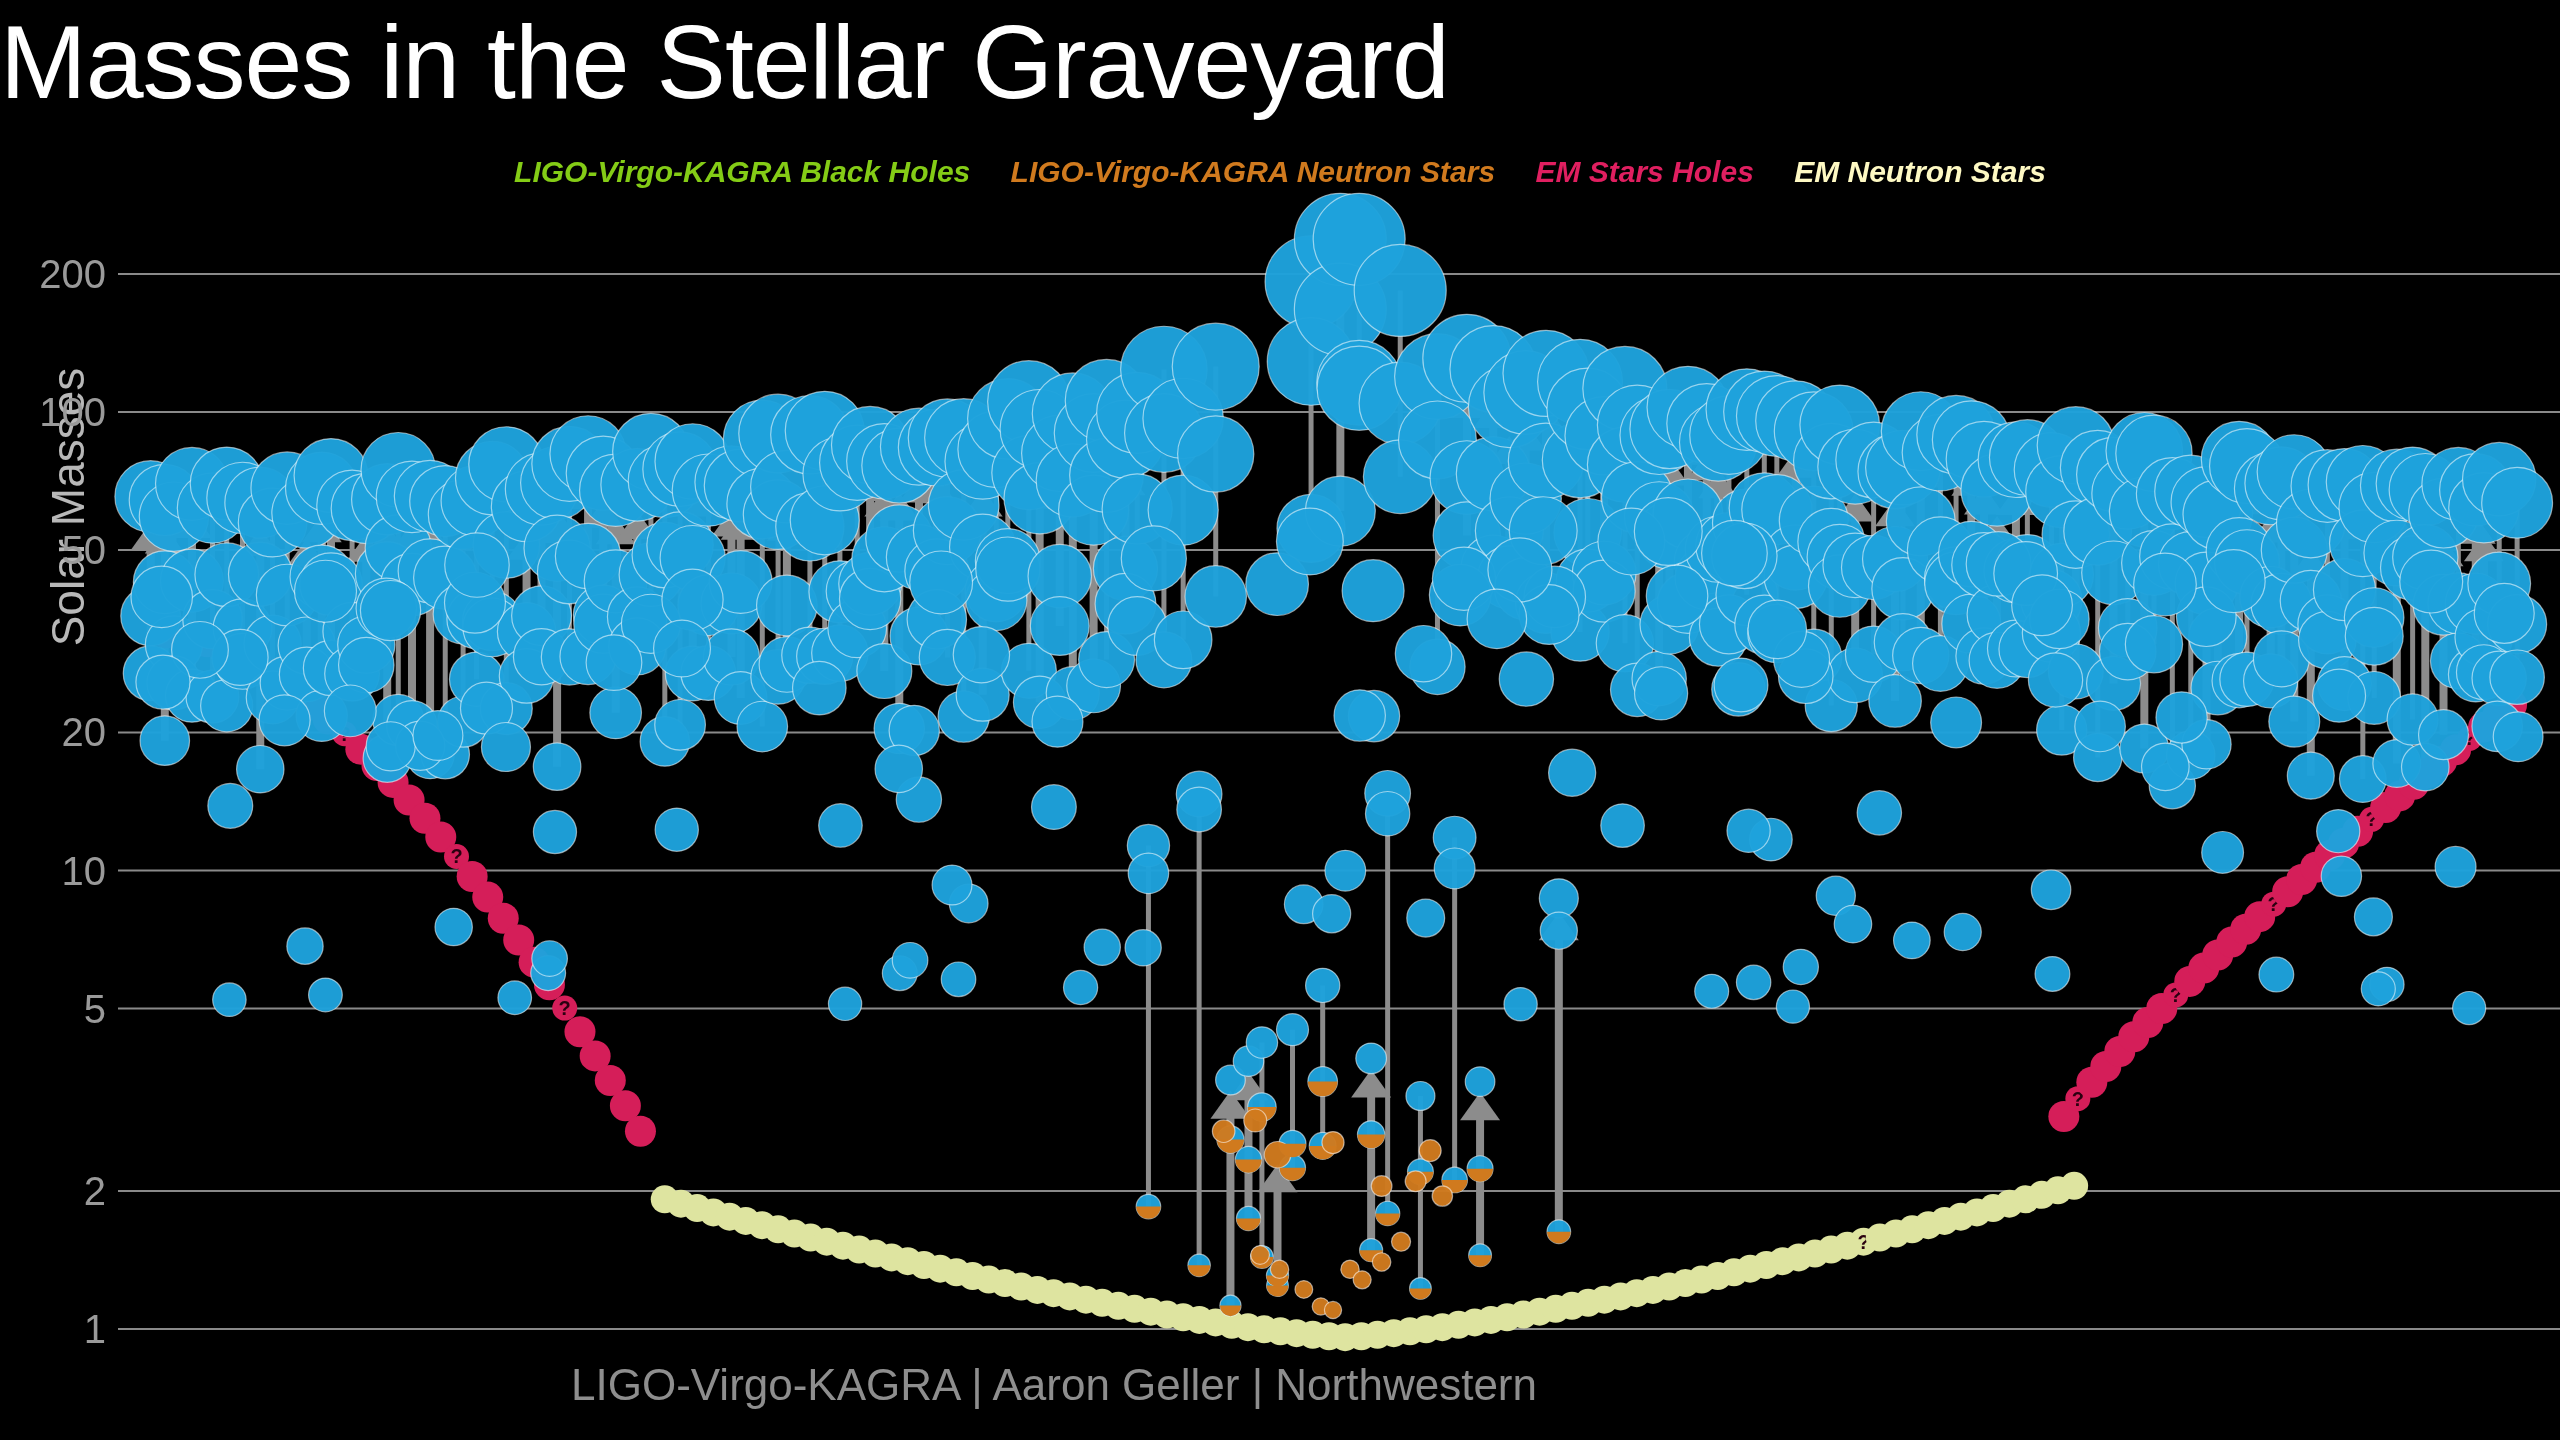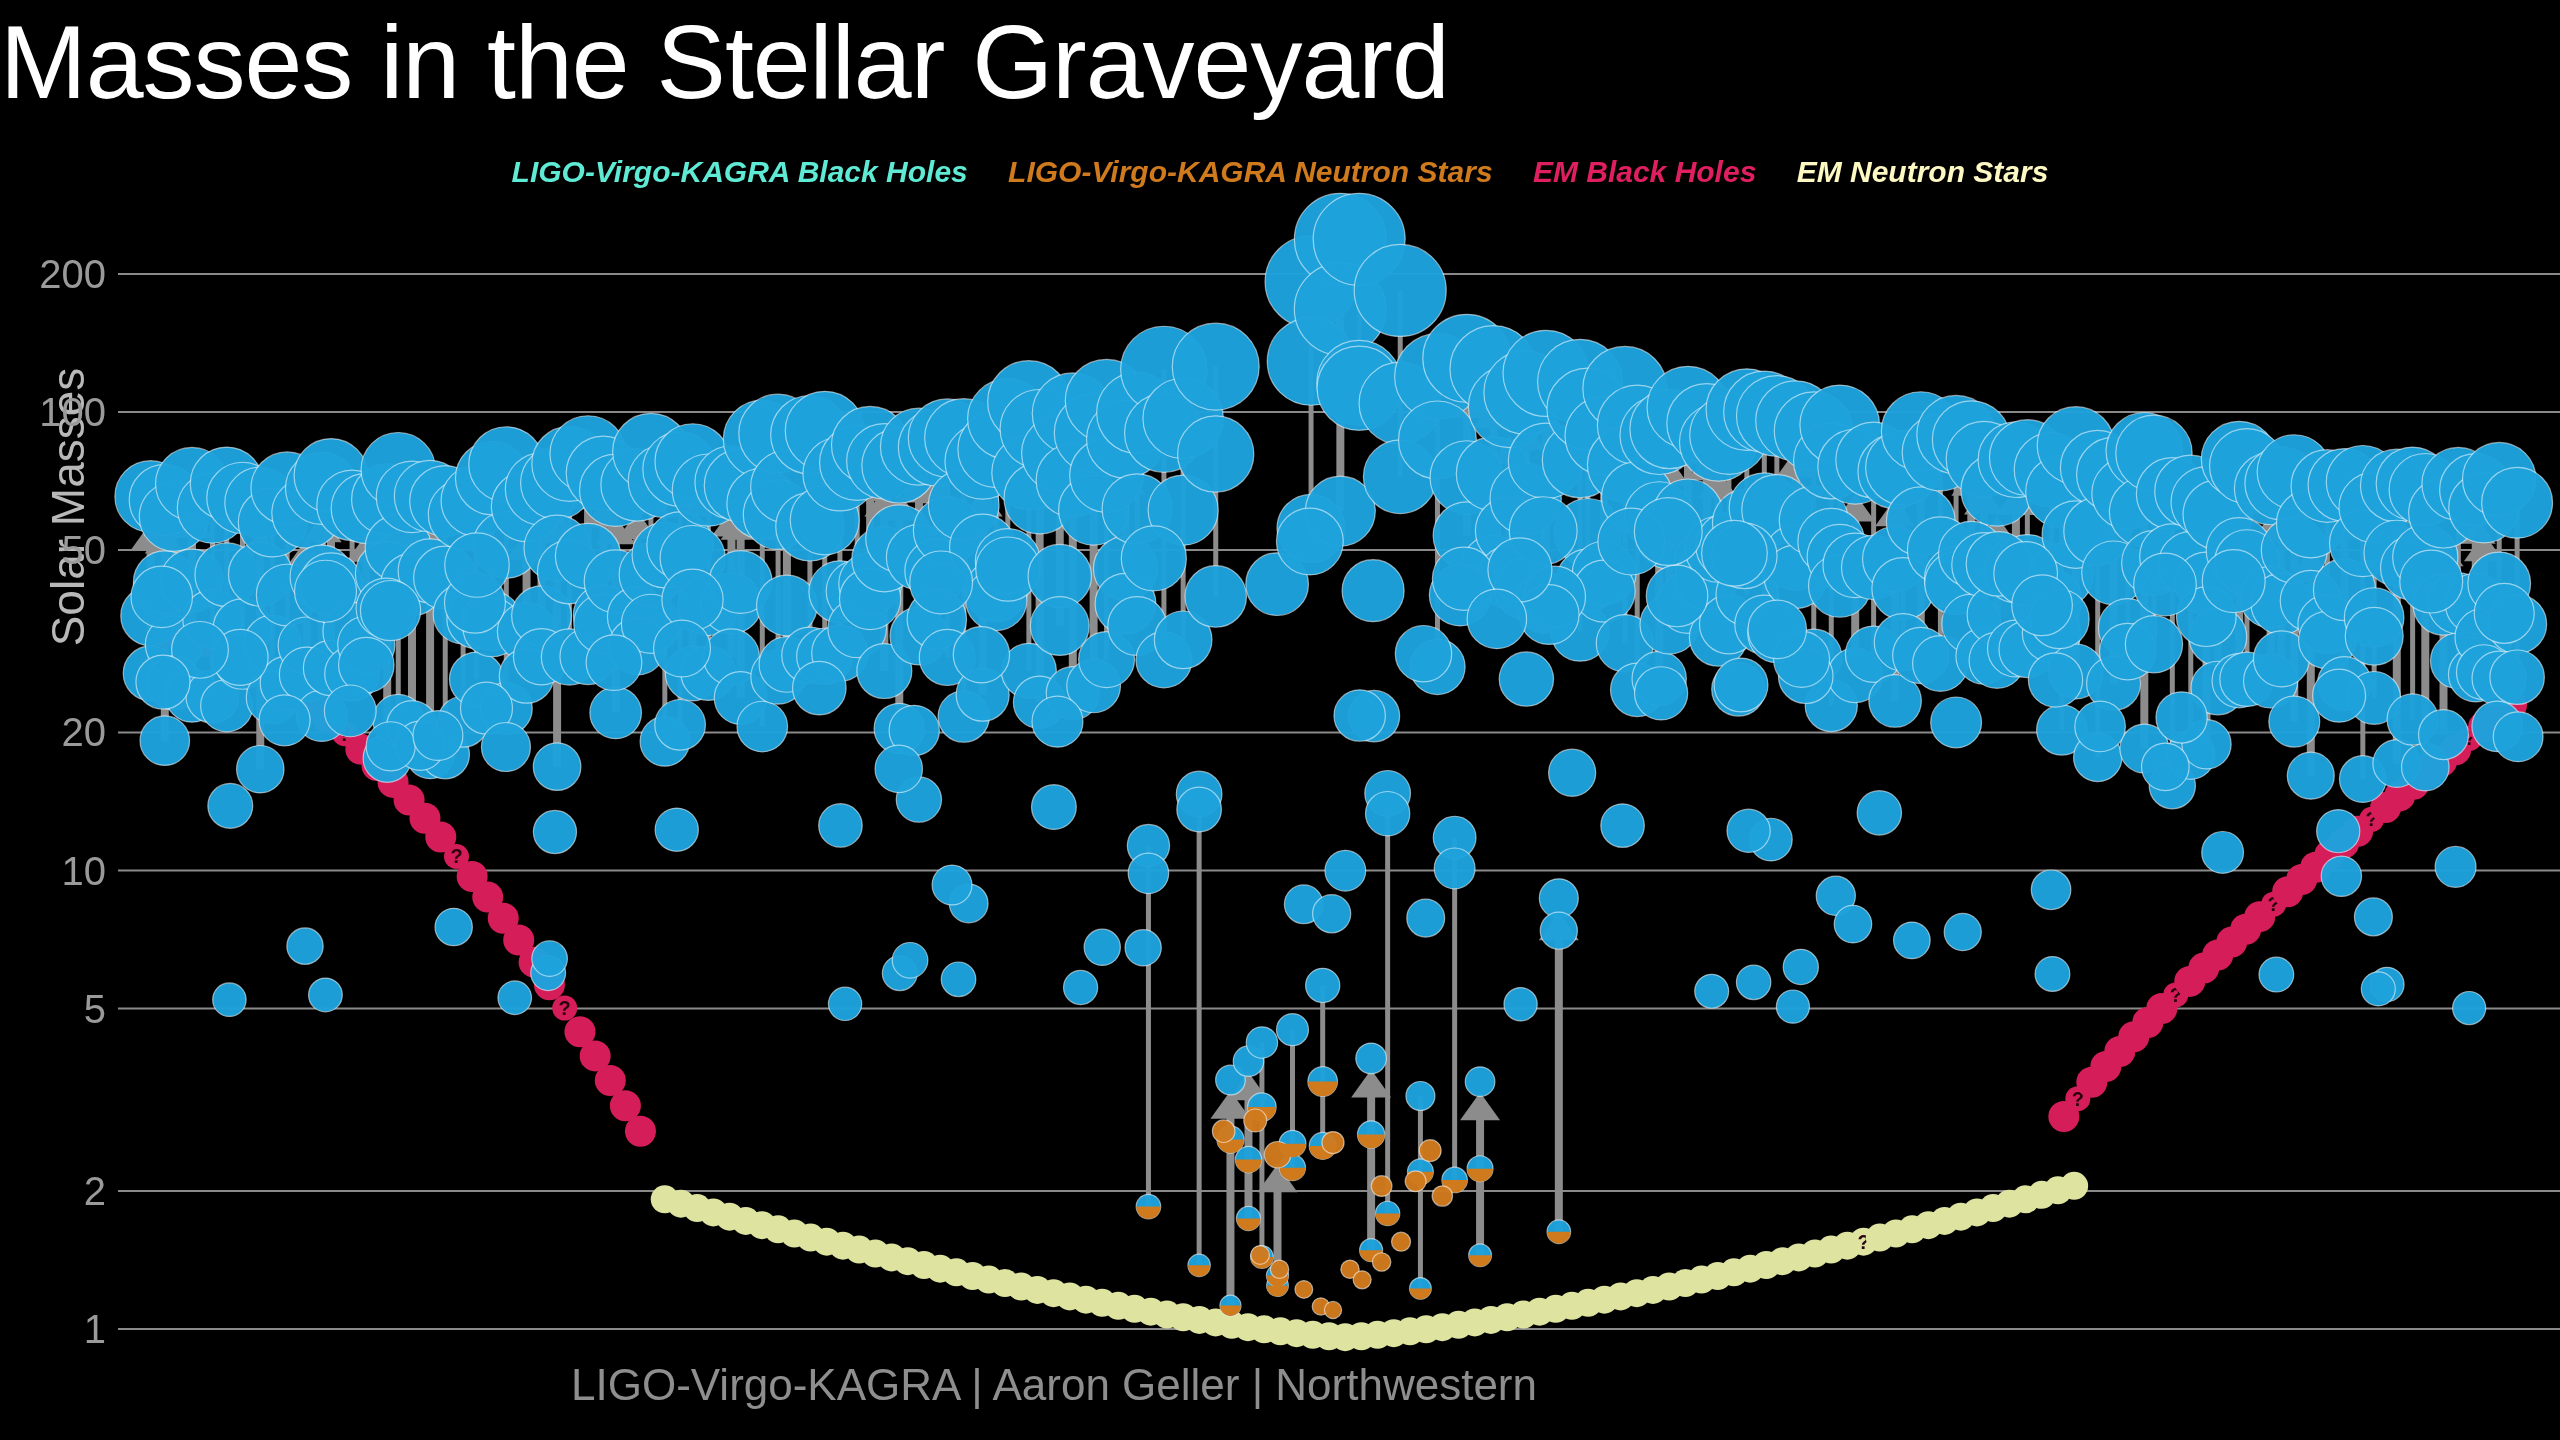--- a/index.html
+++ b/index.html
@@ -31,23 +31,23 @@
           color:#8e8e8e;font-size:44px;white-space:nowrap;}
 </style>
 </head>
 <body>
 
 <div id="stage">
 
   <div id="title">Masses in the Stellar Graveyard</div>
 
   <div id="legend">
-    <span class="lg" style="color: #5eead4;">LIGO-Virgo-KAGRA Black Holes</span>
+    <span class="lg" style="color: #84cc16;">LIGO-Virgo-KAGRA Black Holes</span>
     <span class="lg" style="color: rgb(208, 122, 30);">LIGO-Virgo-KAGRA Neutron Stars</span>
-    <span class="lg" style="color: rgb(224, 31, 96);">EM Black Holes</span>
+    <span class="lg" style="color: rgb(224, 31, 96);">EM Stars Holes</span>
     <span class="lg" style="color: #fef9c3;">EM Neutron Stars</span>
   </div>
 
   <div id="ylabel">Solar Masses</div>
 
   <div id="plot">
     <svg id="svgplot" width="2560" height="1440" viewBox="0 0 2560 1440">
       <g id="g-grid">
           <line x1="118" y1="274" x2="2560" y2="274" stroke="#8a8a8a" stroke-width="2"></line>
           <line x1="118" y1="412.0193417834425" x2="2560" y2="412.0193417834425" stroke="#8a8a8a" stroke-width="2"></line>

